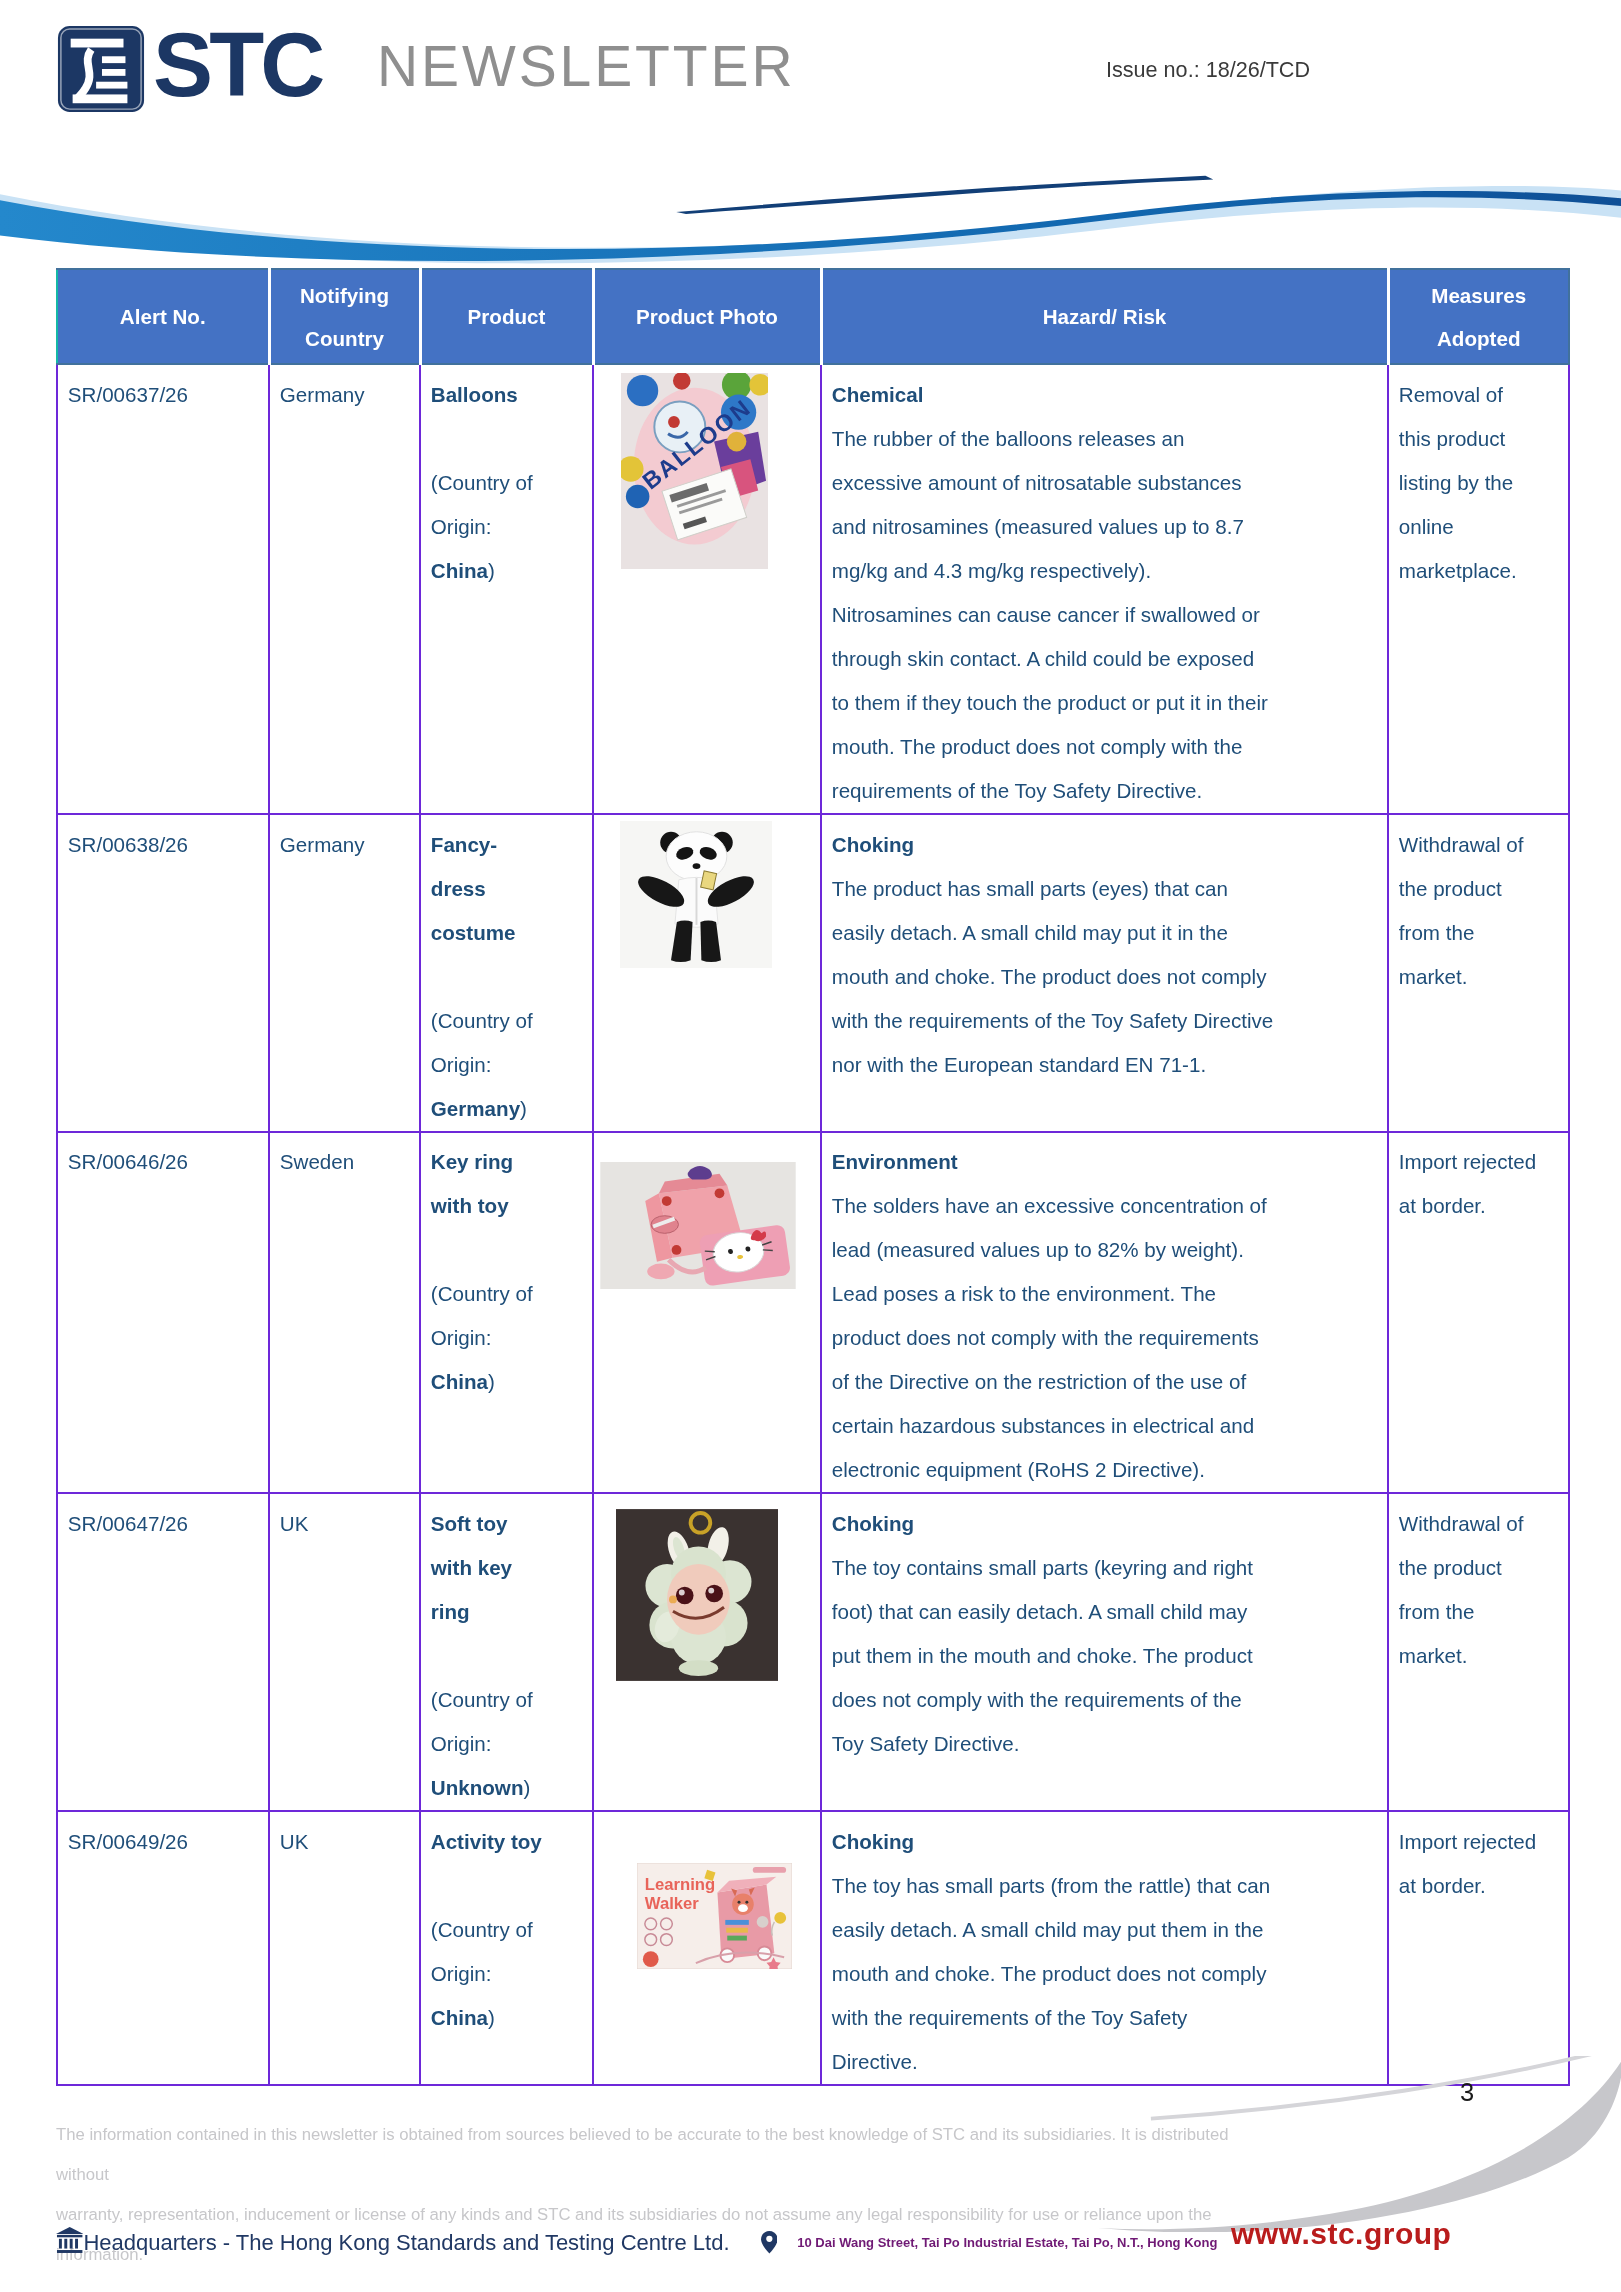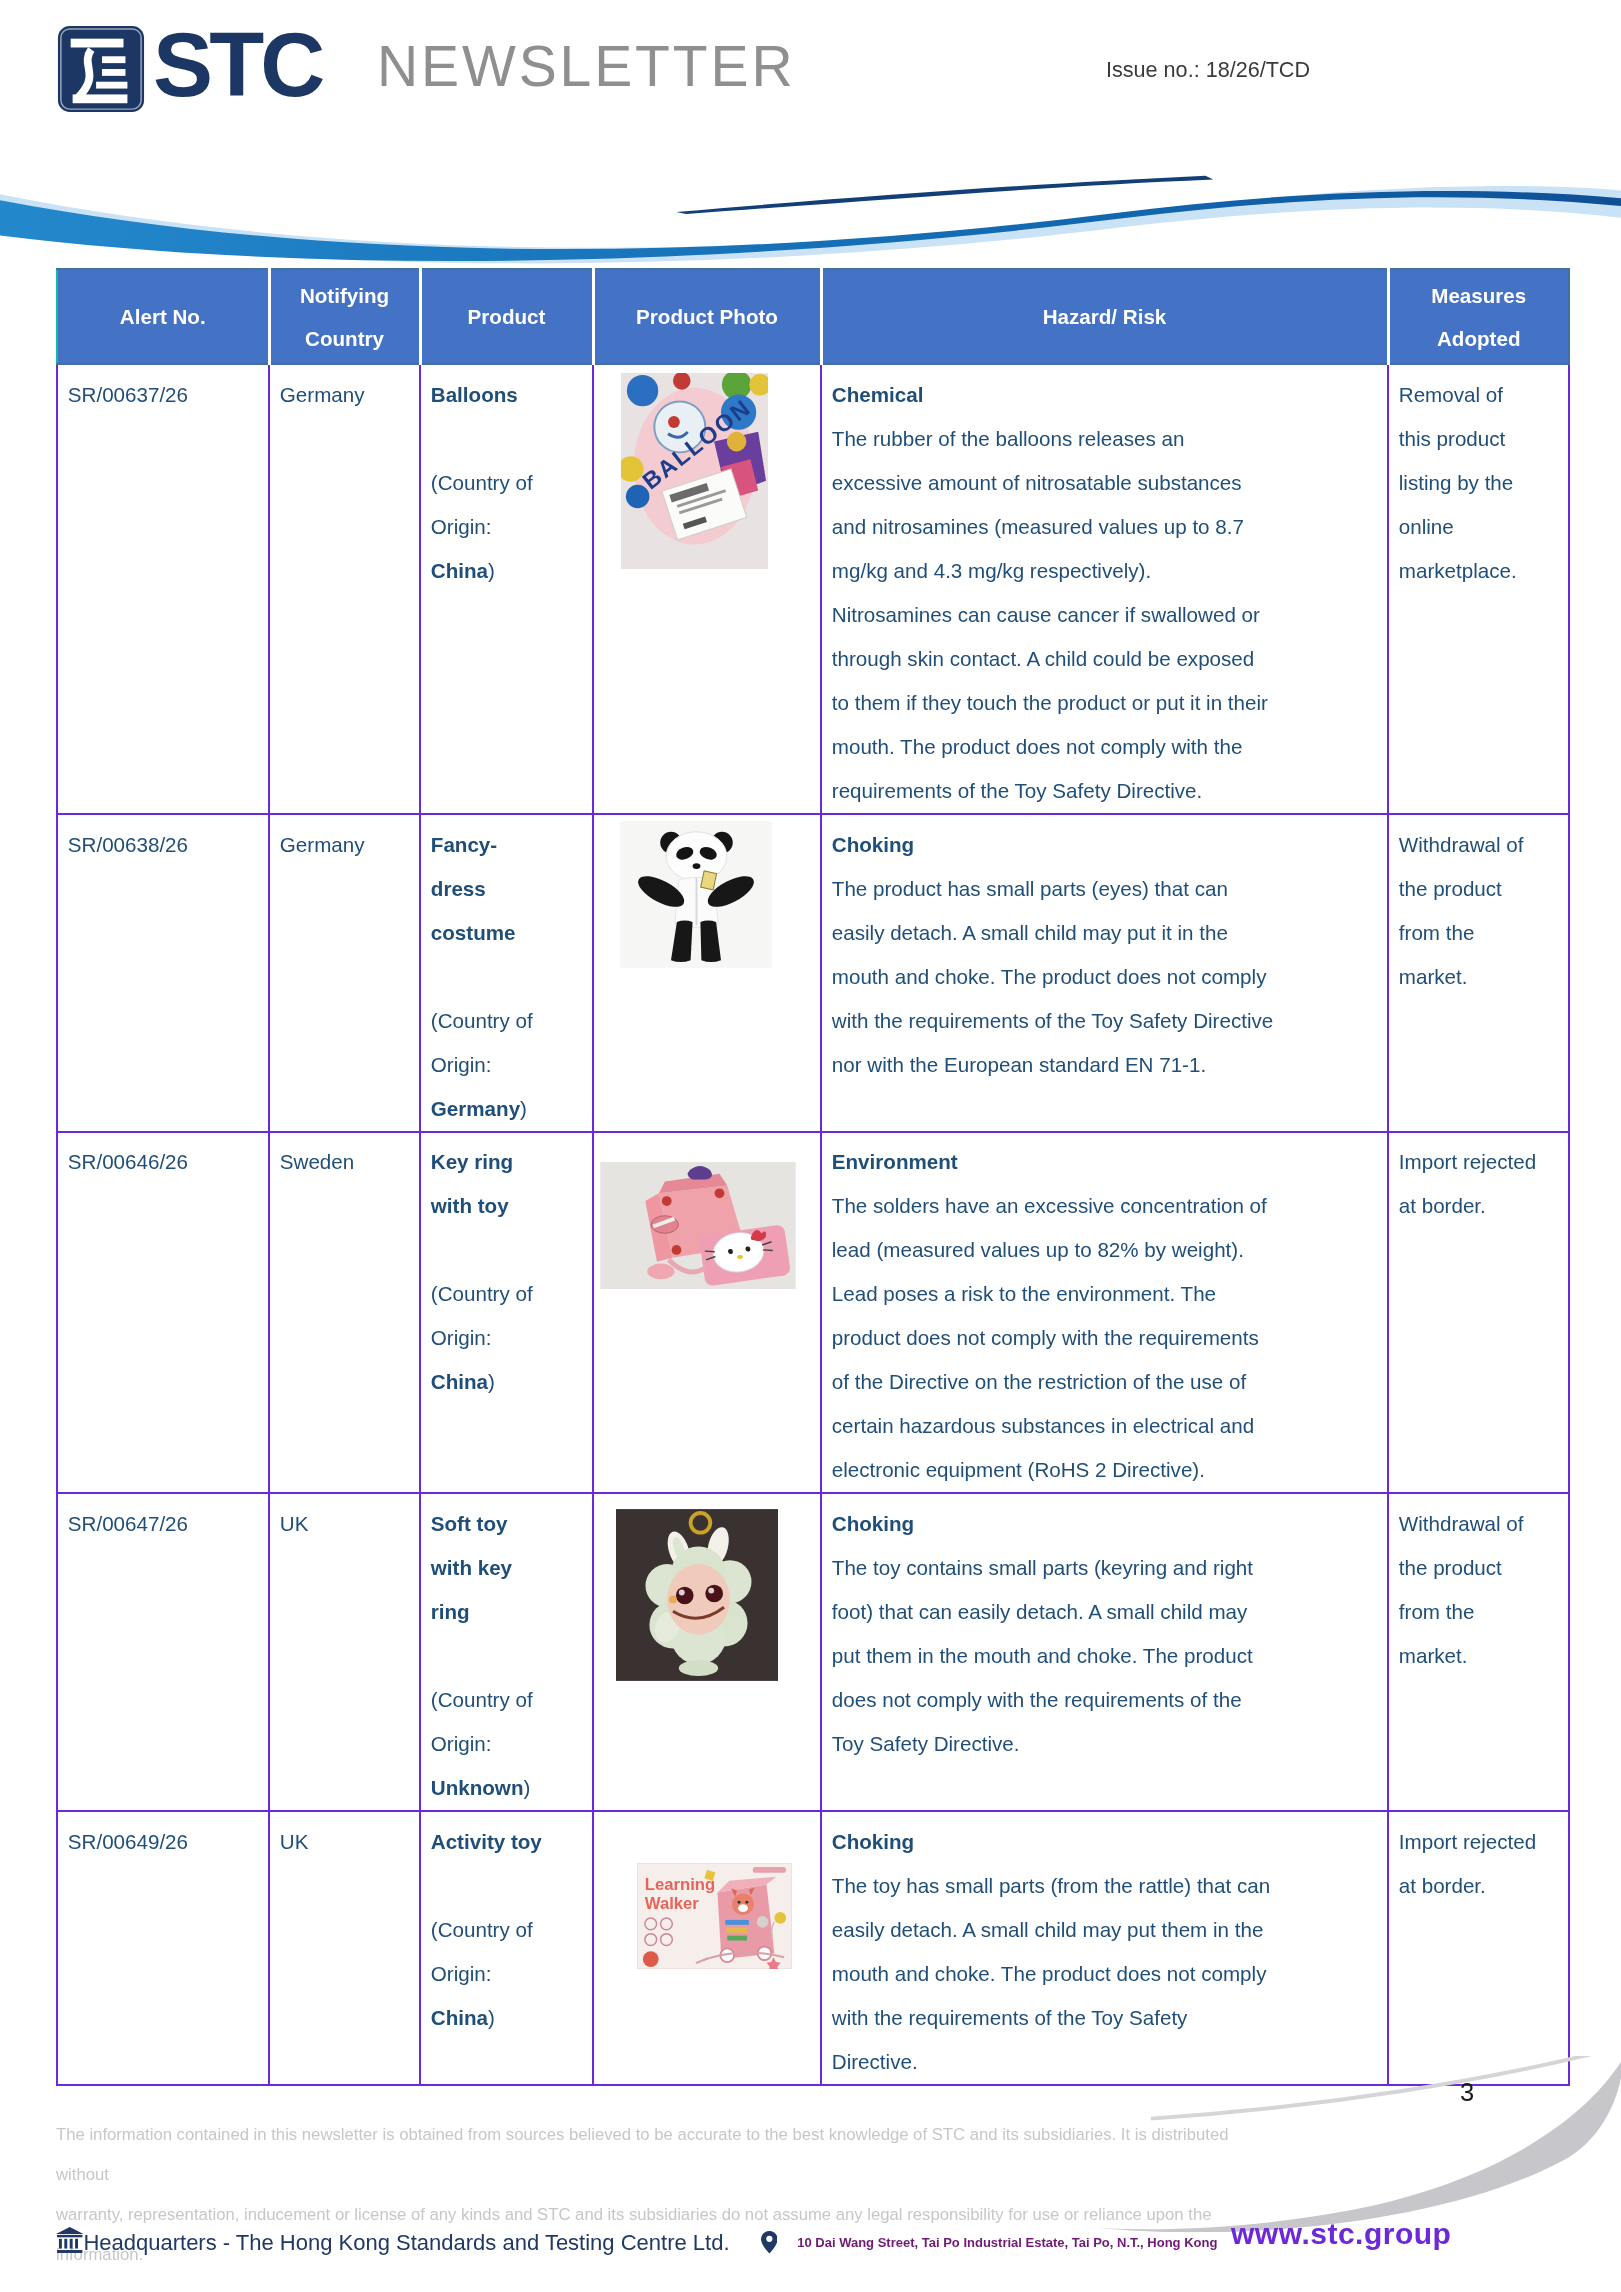--- a/index.html
+++ b/index.html
@@ -31,21 +31,21 @@
   
   .pageno{position:absolute;left:1460px;top:2078px;font-size:25.5px;color:#1A1A1A;}
   .gray-swoosh{position:absolute;left:1004px;top:2056px;width:617px;height:176px;}
   .disclaimer{position:absolute;left:56px;top:2115px;width:1186px;font-size:16.7px;
               color:#C7C7CA;line-height:40px;}
   .hq-row{position:absolute;left:56px;top:2223px;height:39px;display:flex;align-items:center;}
   .hq-text{font-size:22px;font-weight:400;color:#203864;margin-left:0;}
   .addr-text{font-size:13px;font-weight:700;color:#701a75;margin-left:20px;}
   .pin-wrap{margin-left:31px;display:flex;align-items:center;}
   .website{position:absolute;left:1231px;top:2217px;font-size:30px;font-weight:700;
-           color:#6d28d9;letter-spacing:0.5px;}
+           color:#b91c1c;letter-spacing:0.5px;}
 </style>
 </head>
 <body>
 
 <div class="page">
 
   <div class="logo-box">
     <svg width="90" height="90" viewBox="0 0 92 92">
       <rect x="2" y="2" width="88" height="88" rx="12" fill="#1C3764"></rect>
       <rect x="5" y="5" width="82" height="82" rx="9" fill="none" stroke="#ffffff" stroke-width="1.5" opacity="0.55"></rect>

